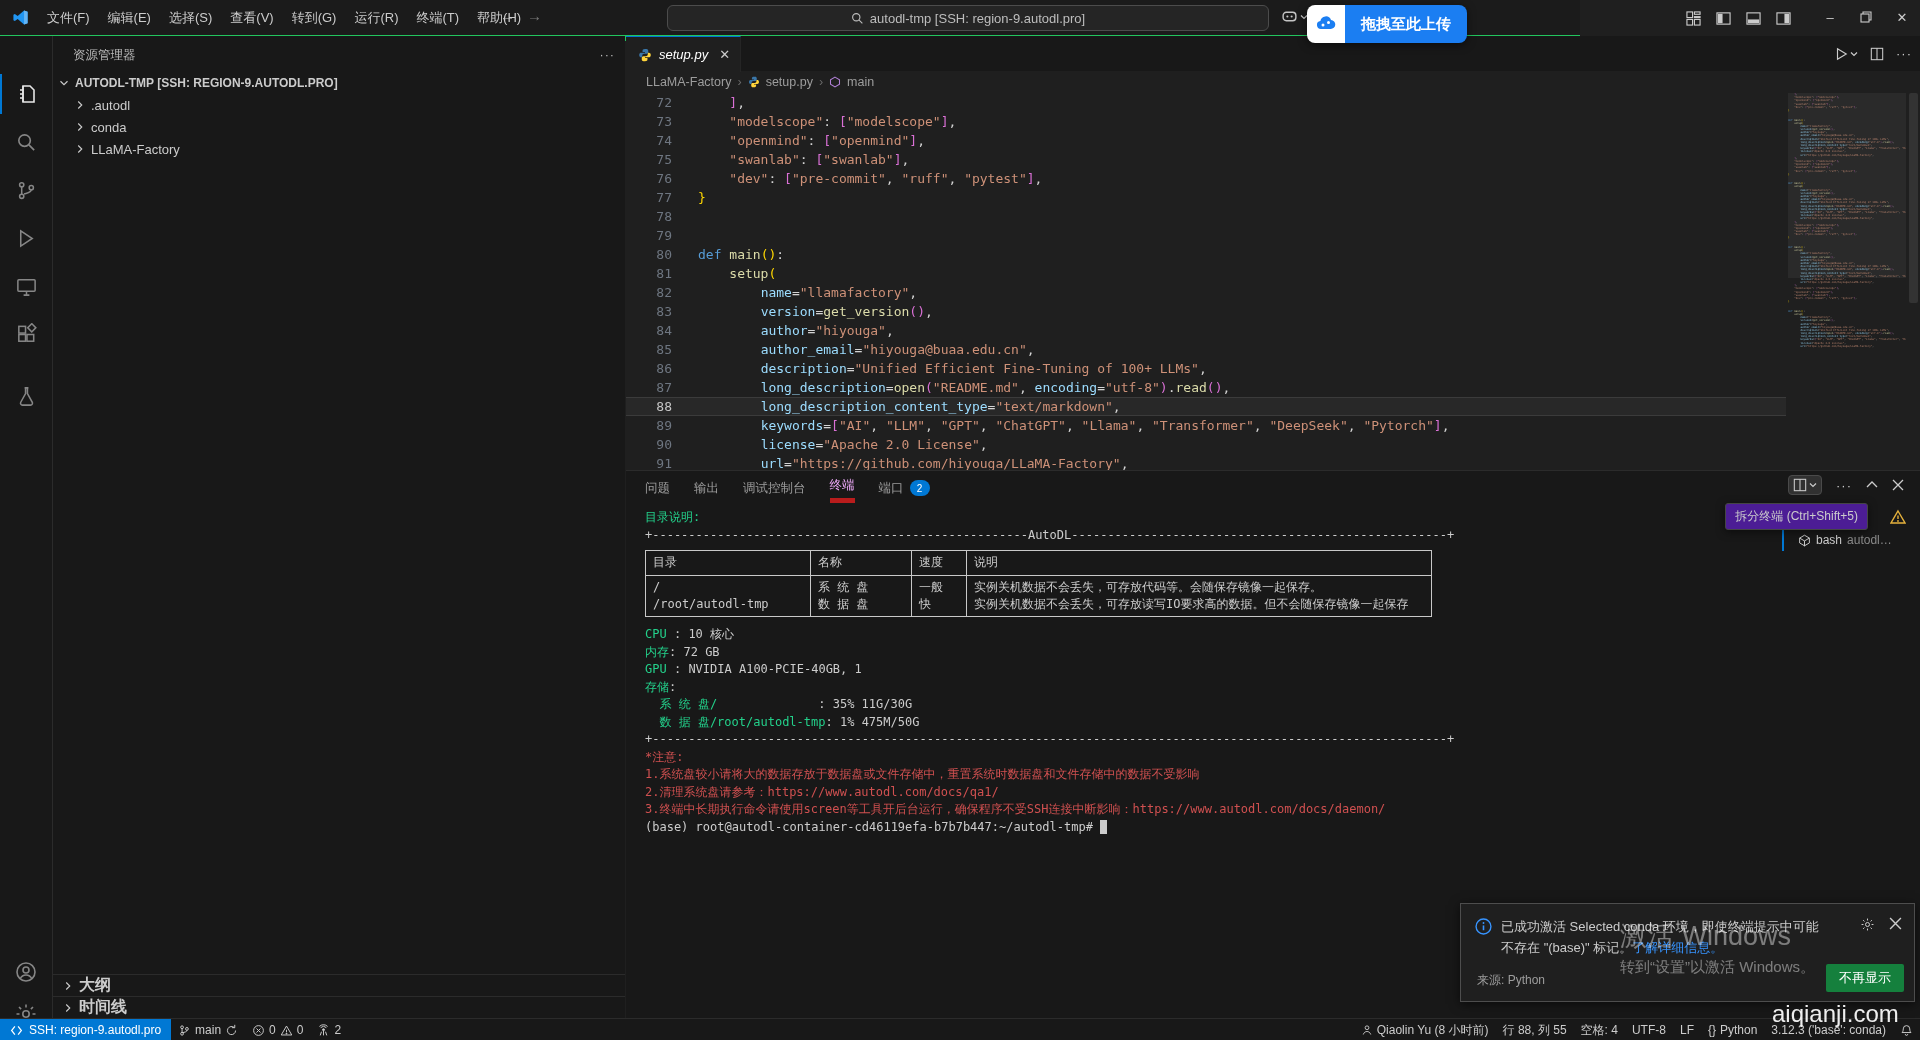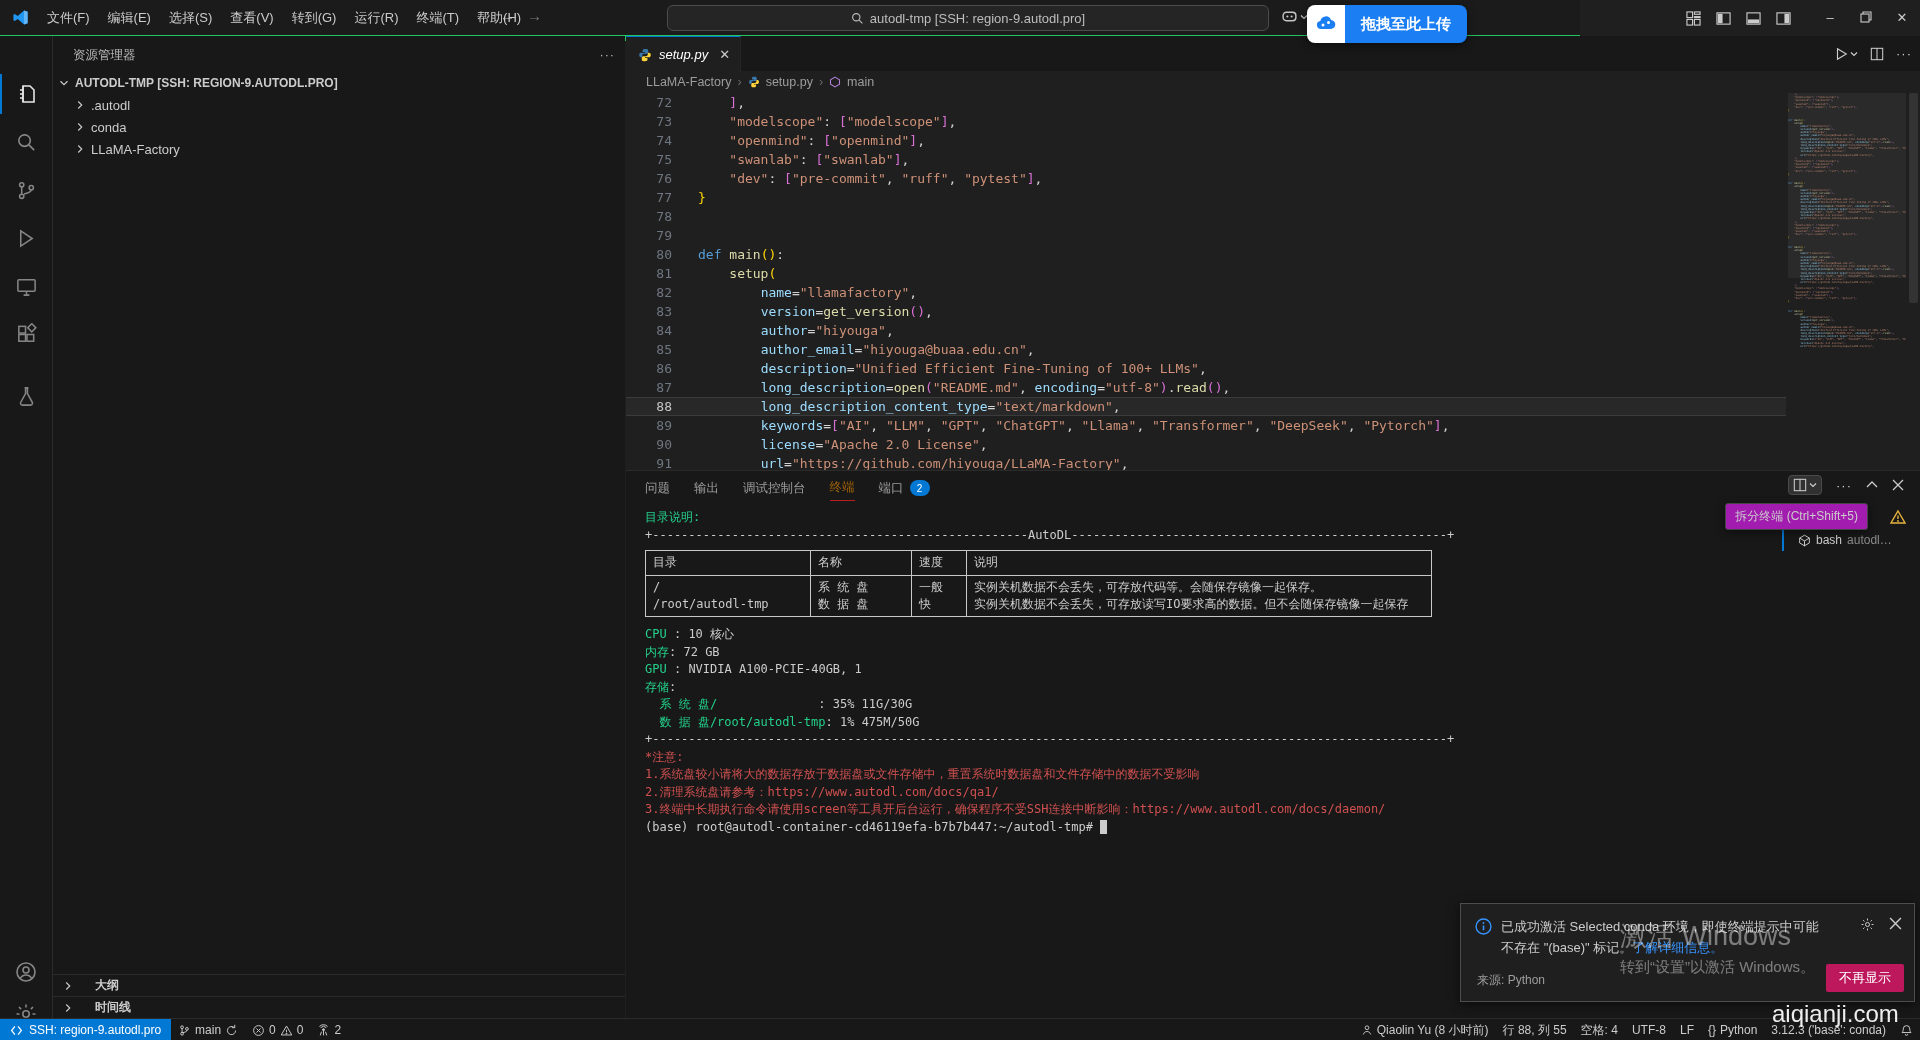--- a/index.html
+++ b/index.html
@@ -30,21 +30,21 @@
   .ab-item.active svg{margin-left:-2px;}
   
   #sidebar{position:absolute;left:53px;top:36px;width:572px;height:982px;background:#181818;}
   #sidebar-header{position:absolute;left:20px;top:8px;right:10px;height:22px;display:flex;align-items:center;justify-content:space-between;color:#bbbbbb;font-size:12.5px;}
   #tree{position:absolute;left:0;top:36px;right:0;}
   .tree-row{height:22px;display:flex;align-items:center;gap:4px;color:#cccccc;}
   .tree-root{font-weight:bold;font-size:12px;padding-left:4px;color:#cccccc;}
   .tree-item{padding-left:20px;font-size:13px;}
   .chev{color:#cccccc;display:flex;align-items:center;}
   #sidebar-bottom{position:absolute;left:0;bottom:0;right:0;}
-  .side-section{height:21px;border-top:1px solid #2b2b2b;display:flex;align-items:center;gap:20px;padding-left:8px;font-size:12px;font-weight:bold;color:#cccccc;}
+  .side-section{height:21px;border-top:1px solid #2b2b2b;display:flex;align-items:center;gap:4px;padding-left:8px;font-size:16px;font-weight:bold;color:#cccccc;}
   
   #editor{position:absolute;left:626px;top:36px;width:1294px;height:434px;background:#1f1f1f;}
   #tabbar{position:absolute;left:0;top:0;width:100%;height:35px;background:#181818;}
   #tab-setup{position:absolute;left:0;top:0;height:35px;background:#1f1f1f;border-top:1.5px solid #0078d4;border-right:1px solid #252525;
       display:flex;align-items:center;gap:7px;padding:0 10px 0 12px;}
   #tab-setup .tab-label{font-style:italic;color:#ffffff;font-size:13px;}
   #tab-setup .tab-close{color:#cccccc;font-size:13px;margin-left:4px;}
   #editor-actions{position:absolute;right:8px;top:0;height:35px;display:flex;align-items:center;gap:12px;color:#cccccc;}
   #breadcrumb{position:absolute;left:20px;top:35px;height:22px;display:flex;align-items:center;gap:6px;color:#9d9d9d;font-size:12.5px;}
   .bc-sep{color:#6a6a6a;}
@@ -56,25 +56,25 @@
   .code-line.current .ln{color:#c6c6c6;}
   .tk-w{color:#d4d4d4}.tk-kw{color:#569cd6}.tk-fn{color:#dcdcaa}.tk-var{color:#9cdcfe}.tk-str{color:#ce9178}.tk-b1{color:#ffd700}.tk-b2{color:#da70d6}
   #minimap{position:absolute;right:14px;top:57px;width:118px;height:370px;overflow:hidden;opacity:.85;}
   .mm-line{height:3.2px;white-space:pre;font-family:"DejaVu Sans Mono",monospace;font-size:2.6px;line-height:3.2px;overflow:hidden;}
   #mm-viewport{position:absolute;right:14px;top:57px;width:118px;height:185px;background:rgba(255,255,255,0.05);}
   #ed-scrollbar{position:absolute;right:2px;top:57px;width:9px;height:210px;background:rgba(255,255,255,0.09);border-radius:2px;}
   
   #panel{position:absolute;left:626px;top:470px;width:1294px;height:548px;background:#181818;border-top:1px solid #2b2b2b;}
   #panel-tabs{position:absolute;left:19px;top:4px;height:26px;display:flex;align-items:center;gap:24px;}
   .ptab{color:#9d9d9d;font-size:12.5px;padding:4px 0;display:flex;align-items:center;gap:6px;}
-  .ptab.active{color:#a16207;border-bottom:1px solid #b91c1c;}
+  .ptab.active{color:#f0abfc;border-bottom:5px solid #b91c1c;}
   .ptab .badge{background:#0078d4;color:#ffffff;font-size:10px;min-width:16px;height:16px;border-radius:8px;display:flex;align-items:center;justify-content:center;padding:0 2px;}
   #panel-actions{position:absolute;right:16px;top:4px;display:flex;align-items:center;gap:14px;color:#cccccc;}
   .pa-box{display:flex;align-items:center;gap:2px;background:#313131;border:1px solid #4a4a4a;border-radius:4px;padding:2px 4px;}
-  #term-tooltip{position:absolute;right:52px;top:32px;background:#a21caf;border:1px solid #454545;border-radius:3px;
+  #term-tooltip{position:absolute;right:52px;top:32px;background:#4c1d95;border:1px solid #454545;border-radius:3px;
       padding:4px 9px;font-size:12px;color:#cccccc;box-shadow:0 2px 8px rgba(0,0,0,.5);white-space:nowrap;z-index:30;}
   #term-warning{position:absolute;right:14px;top:38px;z-index:31;}
   #term-list-item{position:absolute;right:0px;top:58px;width:122px;height:22px;display:flex;align-items:center;gap:5px;
       border-left:2px solid #0078d4;padding-left:14px;font-size:12px;}
   #term-list-item .tname{color:#cccccc;}
   #term-list-item .tdesc{color:#8a8a8a;}
   #terminal{position:absolute;left:19px;top:38px;width:1160px;font-family:"DejaVu Sans Mono",monospace;font-size:12px;}
   .t-line{height:17.5px;line-height:17.5px;white-space:pre;}
   .t-w{color:#cccccc}.t-g{color:#23d18b}.t-r{color:#d05050}
   .t-cursor{display:inline-block;width:7px;height:14px;background:#cccccc;vertical-align:middle;}
@@ -87,21 +87,21 @@
   #sb-remote{height:22px;background:#0078d4;color:#ffffff;display:flex;align-items:center;gap:6px;padding:0 10px;font-size:12px;}
   .sb-item{display:flex;align-items:center;gap:4px;padding:0 7px;height:22px;}
   #sb-right{margin-left:auto;display:flex;align-items:center;}
   
   #toast{position:absolute;left:1460px;top:903px;width:453px;height:97px;background:#1f1f1f;border:1px solid #4d4d4d;
       box-shadow:0 2px 10px rgba(0,0,0,.6);z-index:40;}
   #toast-msg{position:absolute;left:40px;top:12px;width:320px;line-height:21px;font-size:13px;color:#cccccc;}
   #toast-link{color:#3794ff;}
   #toast-icons{position:absolute;right:12px;top:13px;display:flex;gap:14px;color:#cccccc;}
   #toast-source{position:absolute;left:16px;bottom:12px;color:#9d9d9d;font-size:12px;}
-  #toast-btn{position:absolute;right:10px;bottom:9px;background:#be185d;color:#ffffff;font-size:13px;padding:5px 13px;border-radius:2px;}
+  #toast-btn{position:absolute;right:10px;bottom:9px;background:#15803d;color:#ffffff;font-size:13px;padding:5px 13px;border-radius:2px;}
   #toast-info{position:absolute;left:14px;top:14px;}
   
   #wm1{position:absolute;left:1620px;top:918px;font-size:27px;color:rgba(255,255,255,0.42);z-index:50;}
   #wm2{position:absolute;left:1620px;top:958px;font-size:15px;color:rgba(255,255,255,0.42);z-index:50;}
   #wm-site{position:absolute;left:1772px;top:1000px;font-size:24px;color:rgba(250,250,250,0.95);z-index:55;}
 </style>
 </head>
 <body>
 
 <div id="app">

